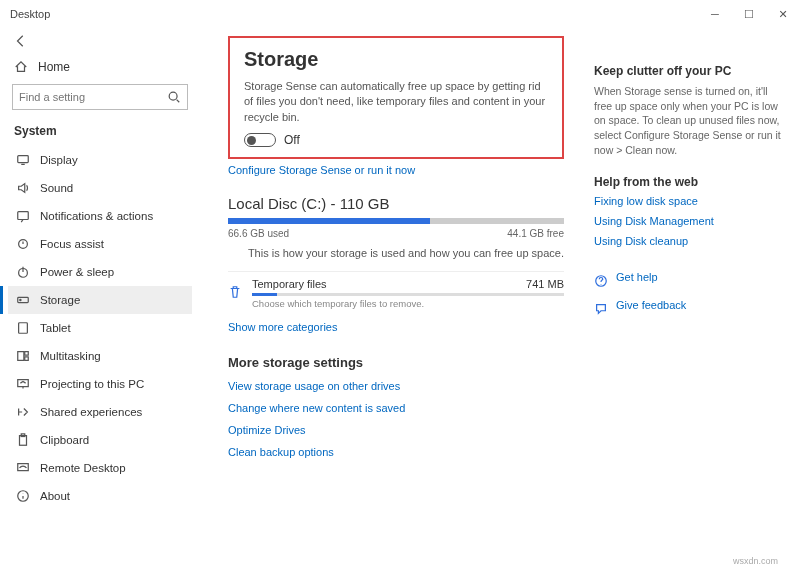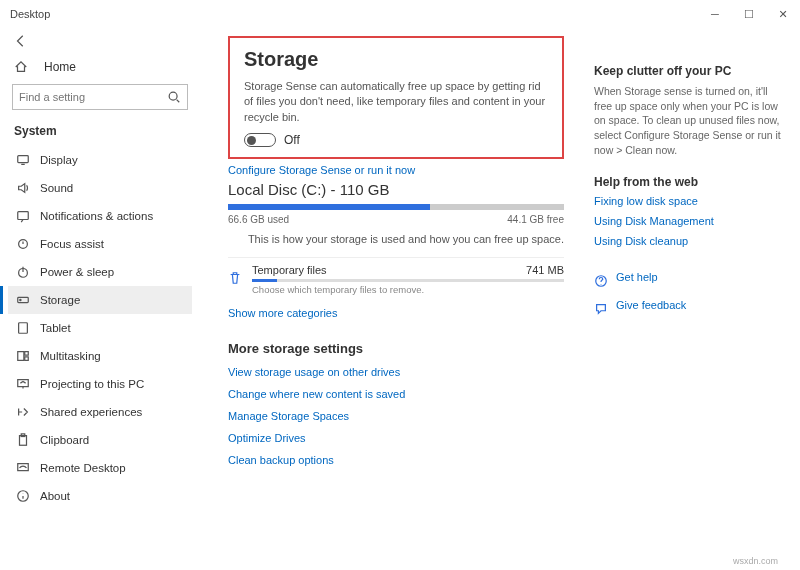--- a/index.html
+++ b/index.html
@@ -4,40 +4,40 @@
 <style>
 * { box-sizing: border-box; margin: 0; padding: 0; }
 body { font-family: "Segoe UI", Arial, sans-serif; font-size: 12px; color: #333; background: #fff; width: 800px; height: 570px; overflow: hidden; }
 .titlebar { display: flex; align-items: center; height: 28px; padding-left: 10px; }
 .titlebar-title { font-size: 11px; color: #444; }
 .titlebar-controls { margin-left: auto; display: flex; }
 .titlebar-controls div { width: 34px; height: 28px; display: flex; align-items: center; justify-content: center; color: #555; font-size: 11px; }
 .container { display: flex; height: calc(100% - 28px); }
 .sidebar { width: 200px; padding: 4px 8px 8px 8px; display: flex; flex-direction: column; }
 .back-row { display: flex; align-items: center; gap: 10px; padding: 2px 6px 6px 6px; }
-.home-row { display: flex; align-items: center; gap: 16px; padding: 6px 6px 10px 6px; text-align: center; }
+.home-row { display: flex; align-items: center; gap: 10px; padding: 6px 6px 10px 6px; text-align: center; }
 .icon { width: 14px; height: 14px; display: flex; align-items: center; justify-content: center; color: #555; flex-shrink: 0; }
 .search { display: flex; align-items: center; border: 1px solid #bbb; padding: 4px 6px; margin: 0 4px 10px 4px; color: #888; height: 26px; }
 .search input { border: none; outline: none; flex: 1; font-size: 11px; color: #555; background: transparent; }
 .section-label { font-weight: 600; font-size: 12px; padding: 4px 6px 8px 6px; }
 .nav-item { display: flex; align-items: center; gap: 10px; padding: 7px 8px; font-size: 11.5px; color: #333; position: relative; }
 .nav-item.active::before { content: ""; position: absolute; left: -8px; top: 0; bottom: 0; width: 3px; background: #0067c0; }
 .nav-item.active { background: #eee; }
 .content { flex: 1; padding: 8px 16px 0 28px; display: flex; overflow-y: auto; }
 .main { flex: 1; max-width: 340px; }
 .aside { width: 190px; margin-left: 30px; padding-top: 28px; }
 .box { border: 2px solid #d44; padding: 10px 14px 10px 14px; margin-bottom: 4px; }
 h1 { font-size: 20px; font-weight: 600; margin-bottom: 8px; }
 .desc { font-size: 11px; color: #555; line-height: 1.4; margin-bottom: 8px; }
 .toggle-row { display: flex; align-items: center; gap: 8px; }
 .toggle { width: 32px; height: 14px; border: 1px solid #555; border-radius: 8px; position: relative; }
 .toggle::after { content: ""; position: absolute; left: 2px; top: 1.5px; width: 9px; height: 9px; border-radius: 50%; background: #555; }
 .link { color: #0067c0; font-size: 11px; cursor: pointer; }
 .linkblock { display: block; margin-bottom: 10px; }
-h2 { font-size: 15px; font-weight: 400; margin: 4px 0 6px 0; }
+h2 { font-size: 15px; font-weight: 400; margin: 18px 0 6px 0; }
 h3 { font-size: 13px; font-weight: 600; margin: 22px 0 10px 0; }
 .bar { height: 6px; background: #ccc; margin-bottom: 4px; position: relative; }
 .bar-fill { height: 100%; background: #2f6fde; }
 .bar-labels { display: flex; justify-content: space-between; font-size: 10px; color: #666; }
 .sub { font-size: 11px; color: #555; margin: 8px 0 12px 0; text-align: right; }
 .temp-row { display: flex; align-items: center; gap: 10px; border-top: 1px solid #eee; padding-top: 6px; }
 .trash-icon { color: #2f6fde; font-size: 14px; }
 .temp-body { flex: 1; }
 .temp-head { display: flex; justify-content: space-between; font-size: 11px; }
 .minibar { height: 3px; background: #ddd; margin: 3px 0 2px 0; position: relative; }
@@ -244,21 +244,20 @@
             </div>
           <div class="hint">Choose which temporary files to remove.</div>
         </div>
       </div>
 
       <a class="link linkblock" style="margin-top:12px">Show more categories</a>
 
       <h3>More storage settings</h3>
       <a class="link linkblock">View storage usage on other drives</a>
       <a class="link linkblock">Change where new content is saved</a>
-      <a class="link linkblock">Manage Storage Spaces</a>
       <a class="link linkblock">Optimize Drives</a>
       <a class="link linkblock">Clean backup options</a>
     </div>
 
     <div class="aside">
       <h4>Keep clutter off your PC</h4>
       <p>When Storage sense is turned on, it'll free up space only when your PC is low on space. To clean up unused files now, select Configure Storage Sense or run it now &gt; Clean now.</p>
 
       <h4>Help from the web</h4>
       <a class="link">Fixing low disk space</a>

